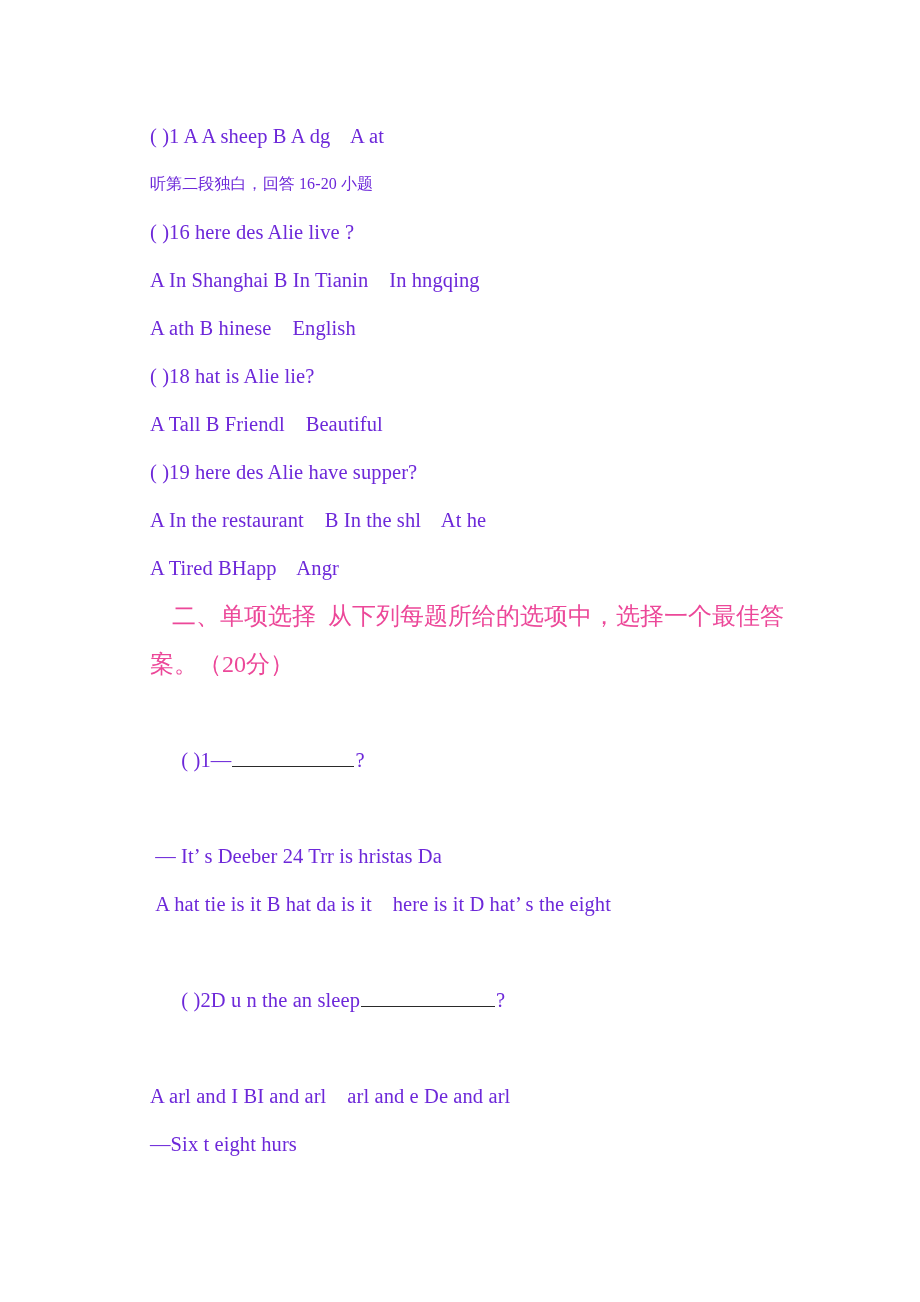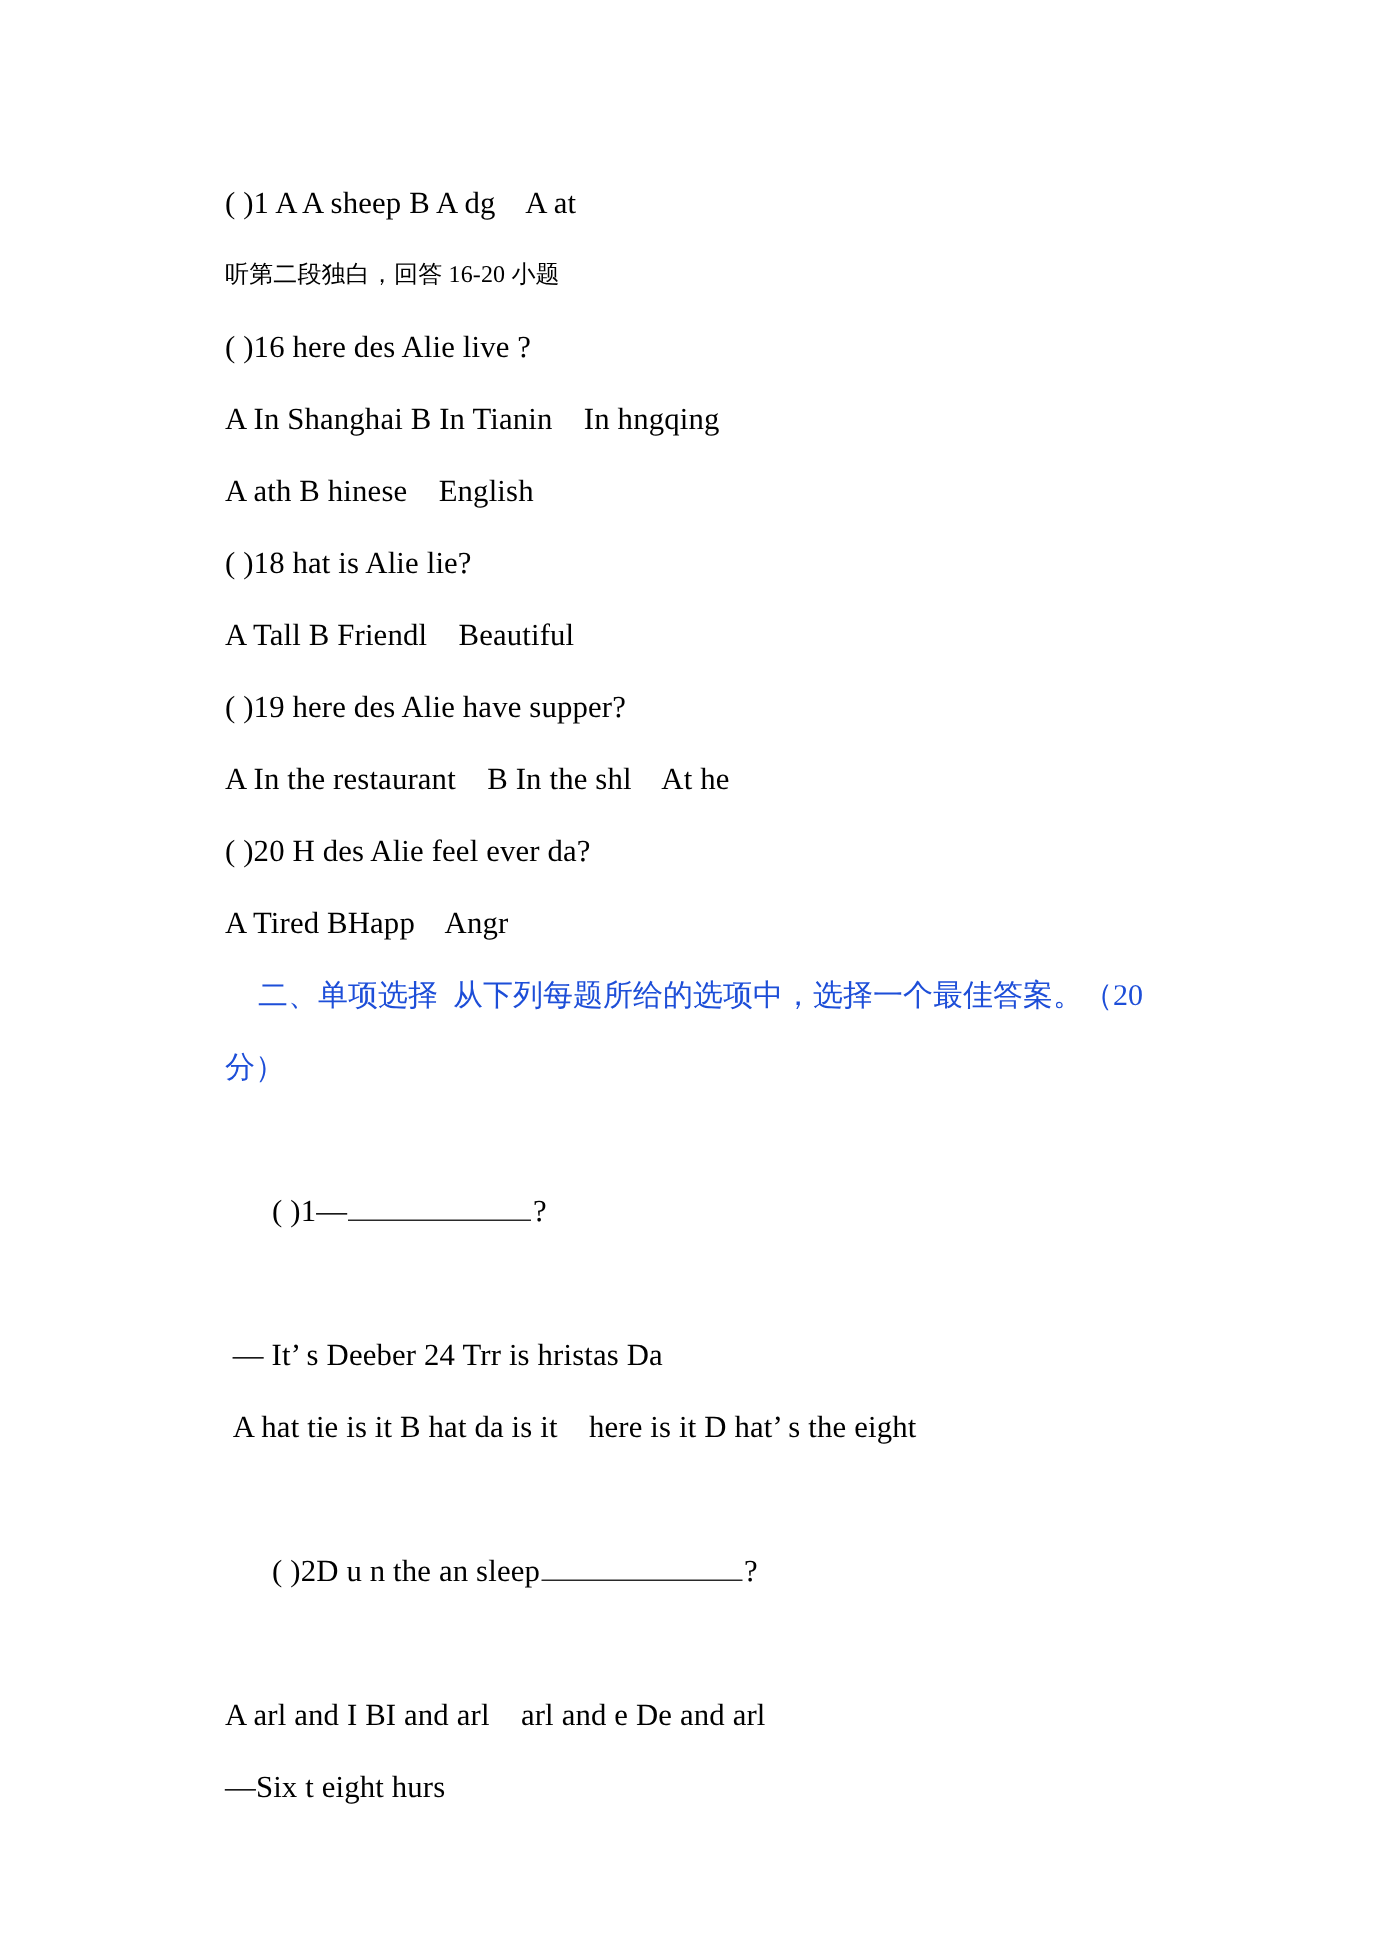--- a/index.html
+++ b/index.html
@@ -22,37 +22,37 @@
   }
   .content {
     position: absolute;
     left: 150px;
     top: 112px;
     width: 648px;
   }
   .line {
     font-size: 20.5px;
     line-height: 48px;
-    color: #000000;
+    color: #6d28d9;
     white-space: pre-wrap;
     letter-spacing: 0.1px;
     text-rendering: optimizeLegibility;
   }
   .line.cjk {
     font-family: "Liberation Serif", "DejaVu Serif", serif;
     font-size: 16px;
   }
   .line.indent {
     text-indent: 10px;
   }
   
   .para {
-    font-size: 20px;
+    font-size: 24px;
     line-height: 48px;
-    color: #1d4ed8;
+    color: #ec4899;
     text-indent: 22px;
     white-space: pre-wrap;
     word-break: break-all;
   }
   .blank {
     display: inline-block;
     border-bottom: 1.4px solid #2a2a2a;
     vertical-align: baseline;
     height: 1em;
     margin: 0 1px;
@@ -74,21 +74,20 @@
     <div class="line">A In Shanghai B In Tianin    In hngqing</div>
 
     <div class="line">A ath B hinese    English</div>
 
     <div class="line">( )18 hat is Alie lie?</div>
     <div class="line">A Tall B Friendl    Beautiful</div>
 
     <div class="line">( )19 here des Alie have supper?</div>
     <div class="line">A In the restaurant    B In the shl    At he</div>
 
-    <div class="line">( )20 H des Alie feel ever da?</div>
     <div class="line">A Tired BHapp    Angr</div>
 
     <div class="para">二、单项选择  从下列每题所给的选项中，选择一个最佳答案。（20分）</div>
 
     <div class="line indent">
       <span>( )1—</span><span class="blank w1"></span><span>?</span>
     </div>
 
     <div class="line"> — It’ s Deeber 24 Trr is hristas Da</div>
     <div class="line"> A hat tie is it B hat da is it    here is it D hat’ s the eight</div>

